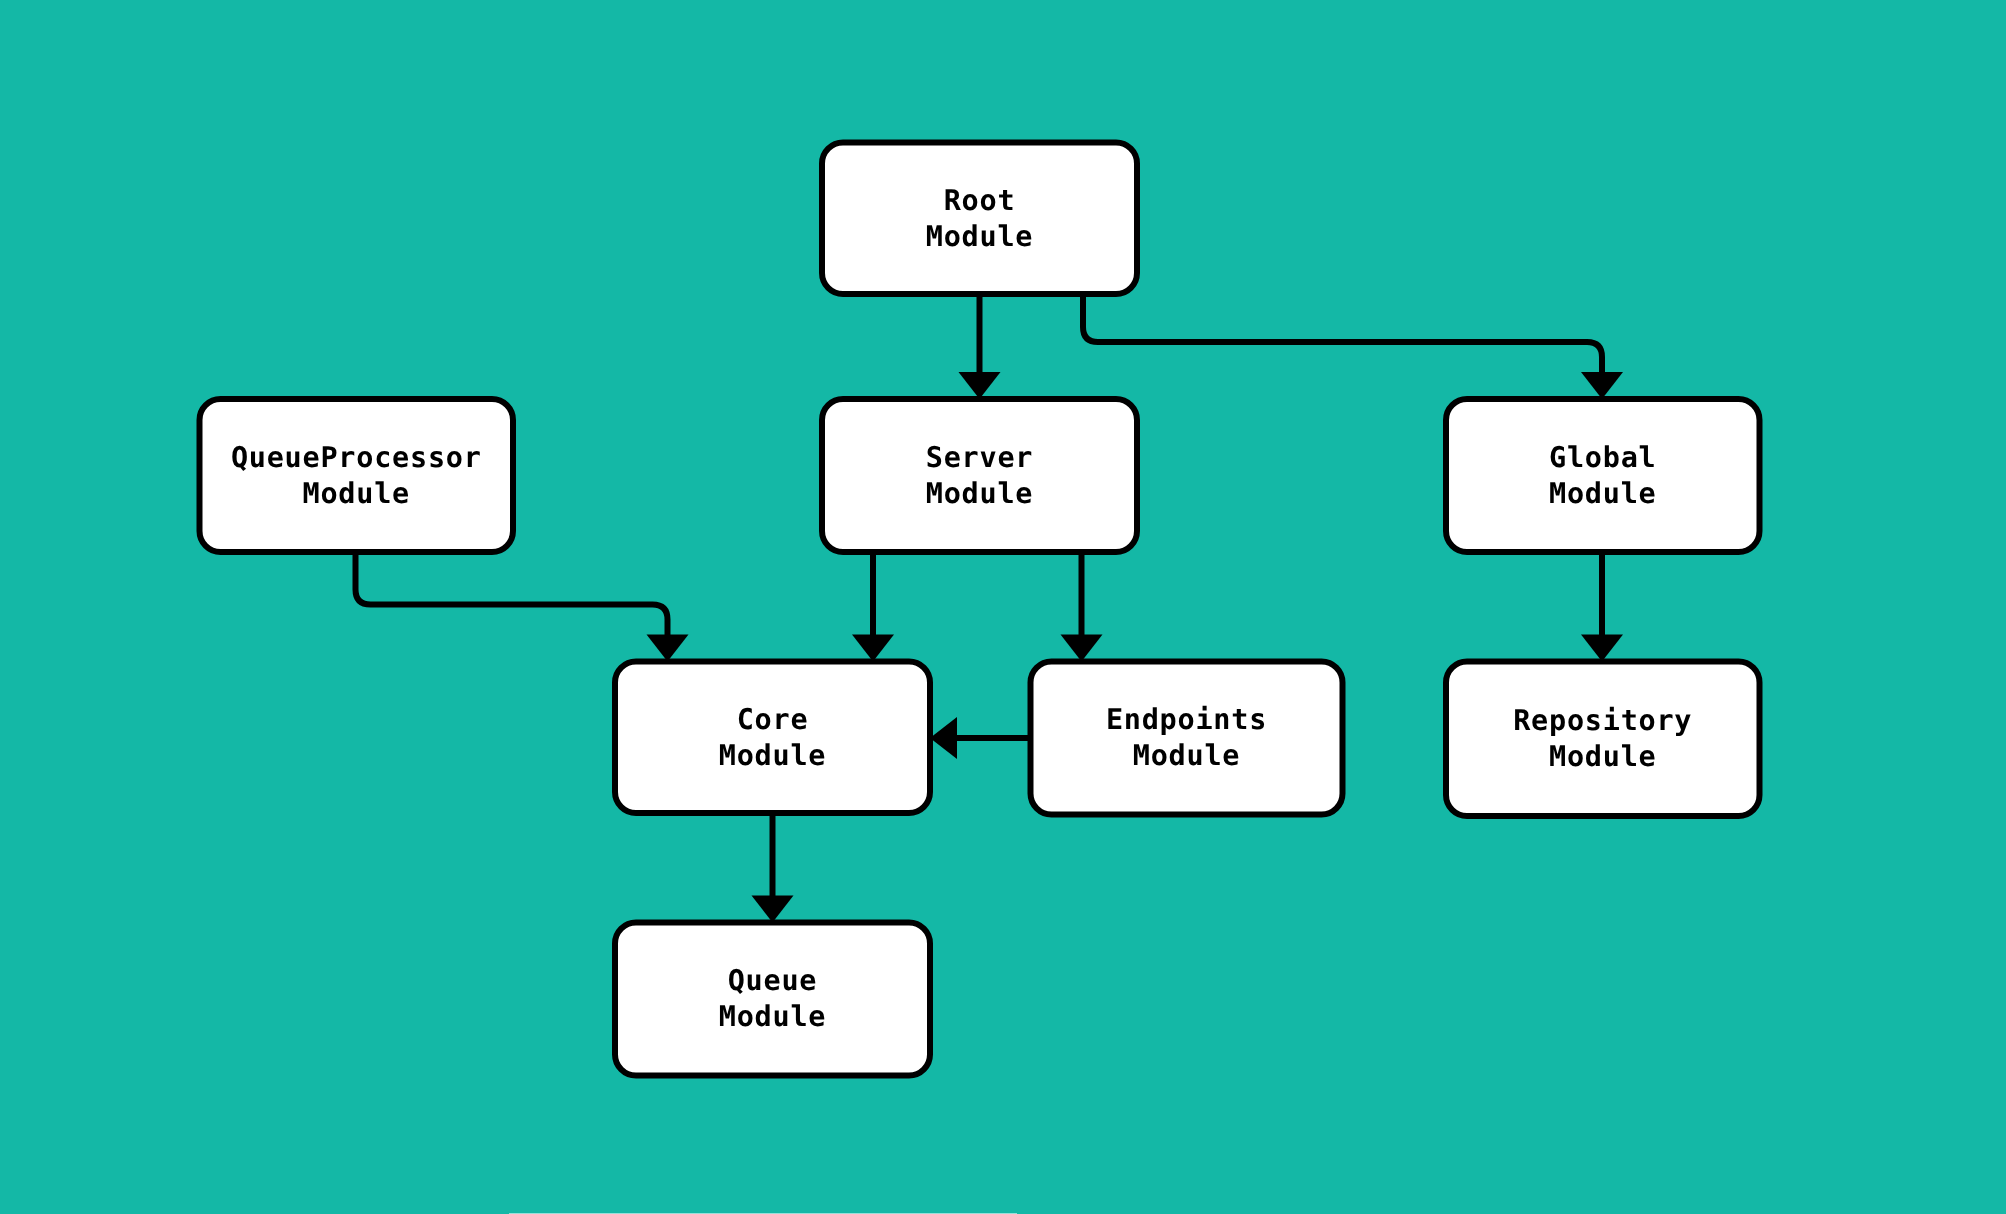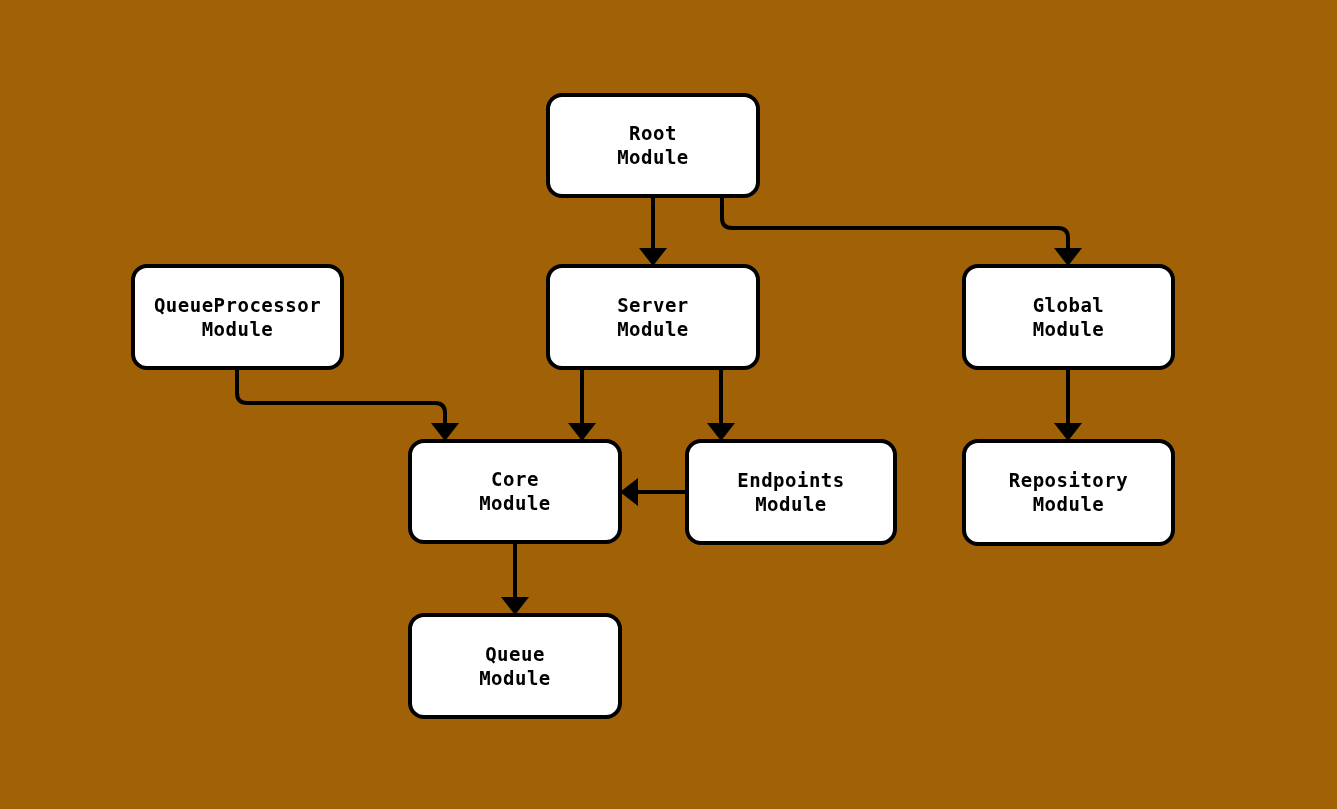--- a/index.html
+++ b/index.html
@@ -11,21 +11,21 @@
   body {
     width: 1337px;
     height: 809px;
     overflow: hidden;
     font-family: "DejaVu Sans Mono", "Liberation Mono", monospace;
   }
   #diagram-root {
     position: relative;
     width: 1337px;
     height: 809px;
-    background: #a16207;
+    background: #14b8a6;
     text-decoration: underline;
   }
   svg#diagram-canvas {
     display: block;
     width: 1337px;
     height: 809px;
   }
   .node-box {
     fill: #ffffff;
     stroke: #000000;

